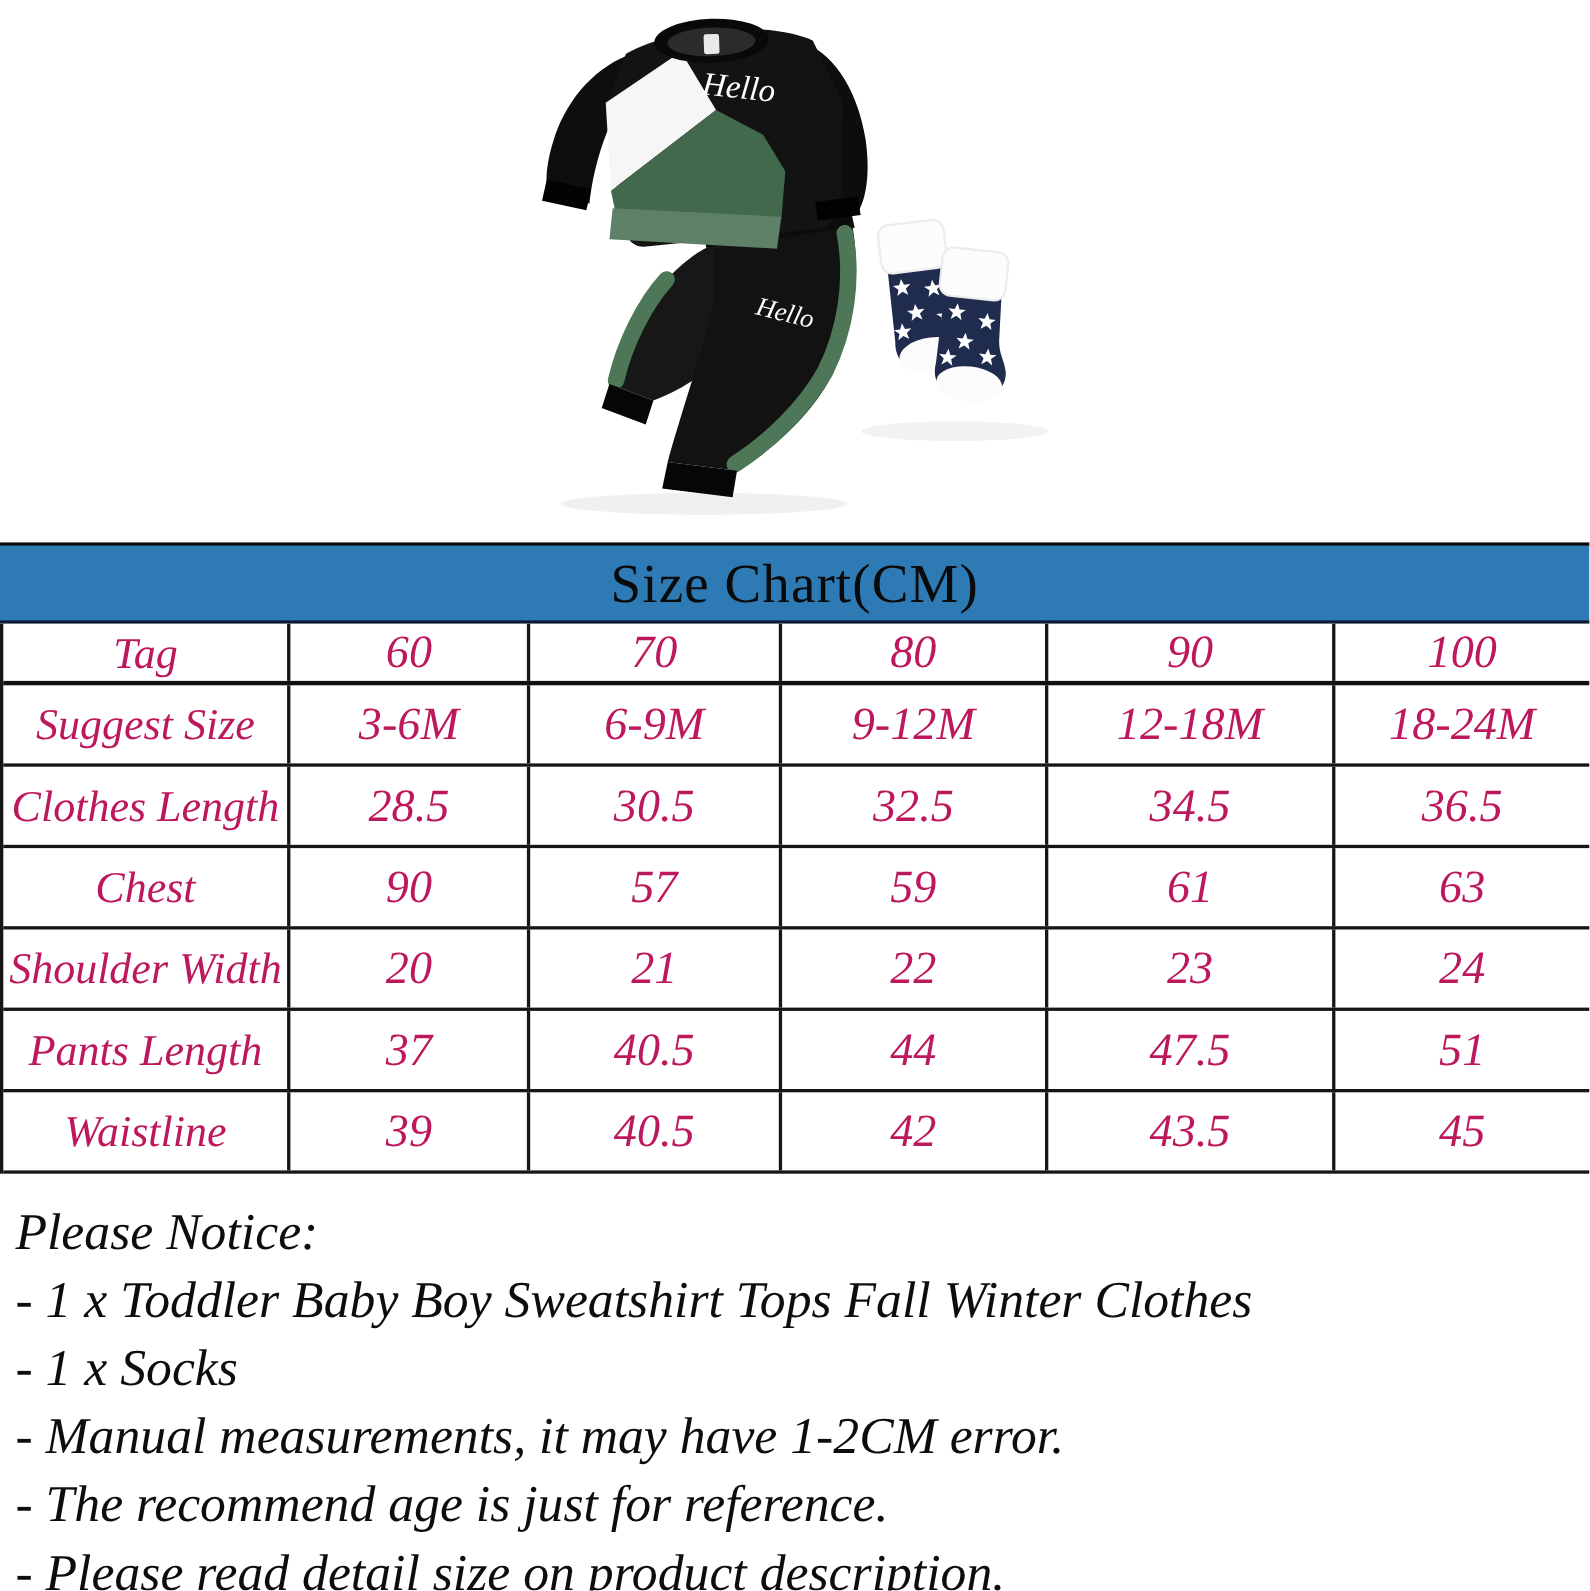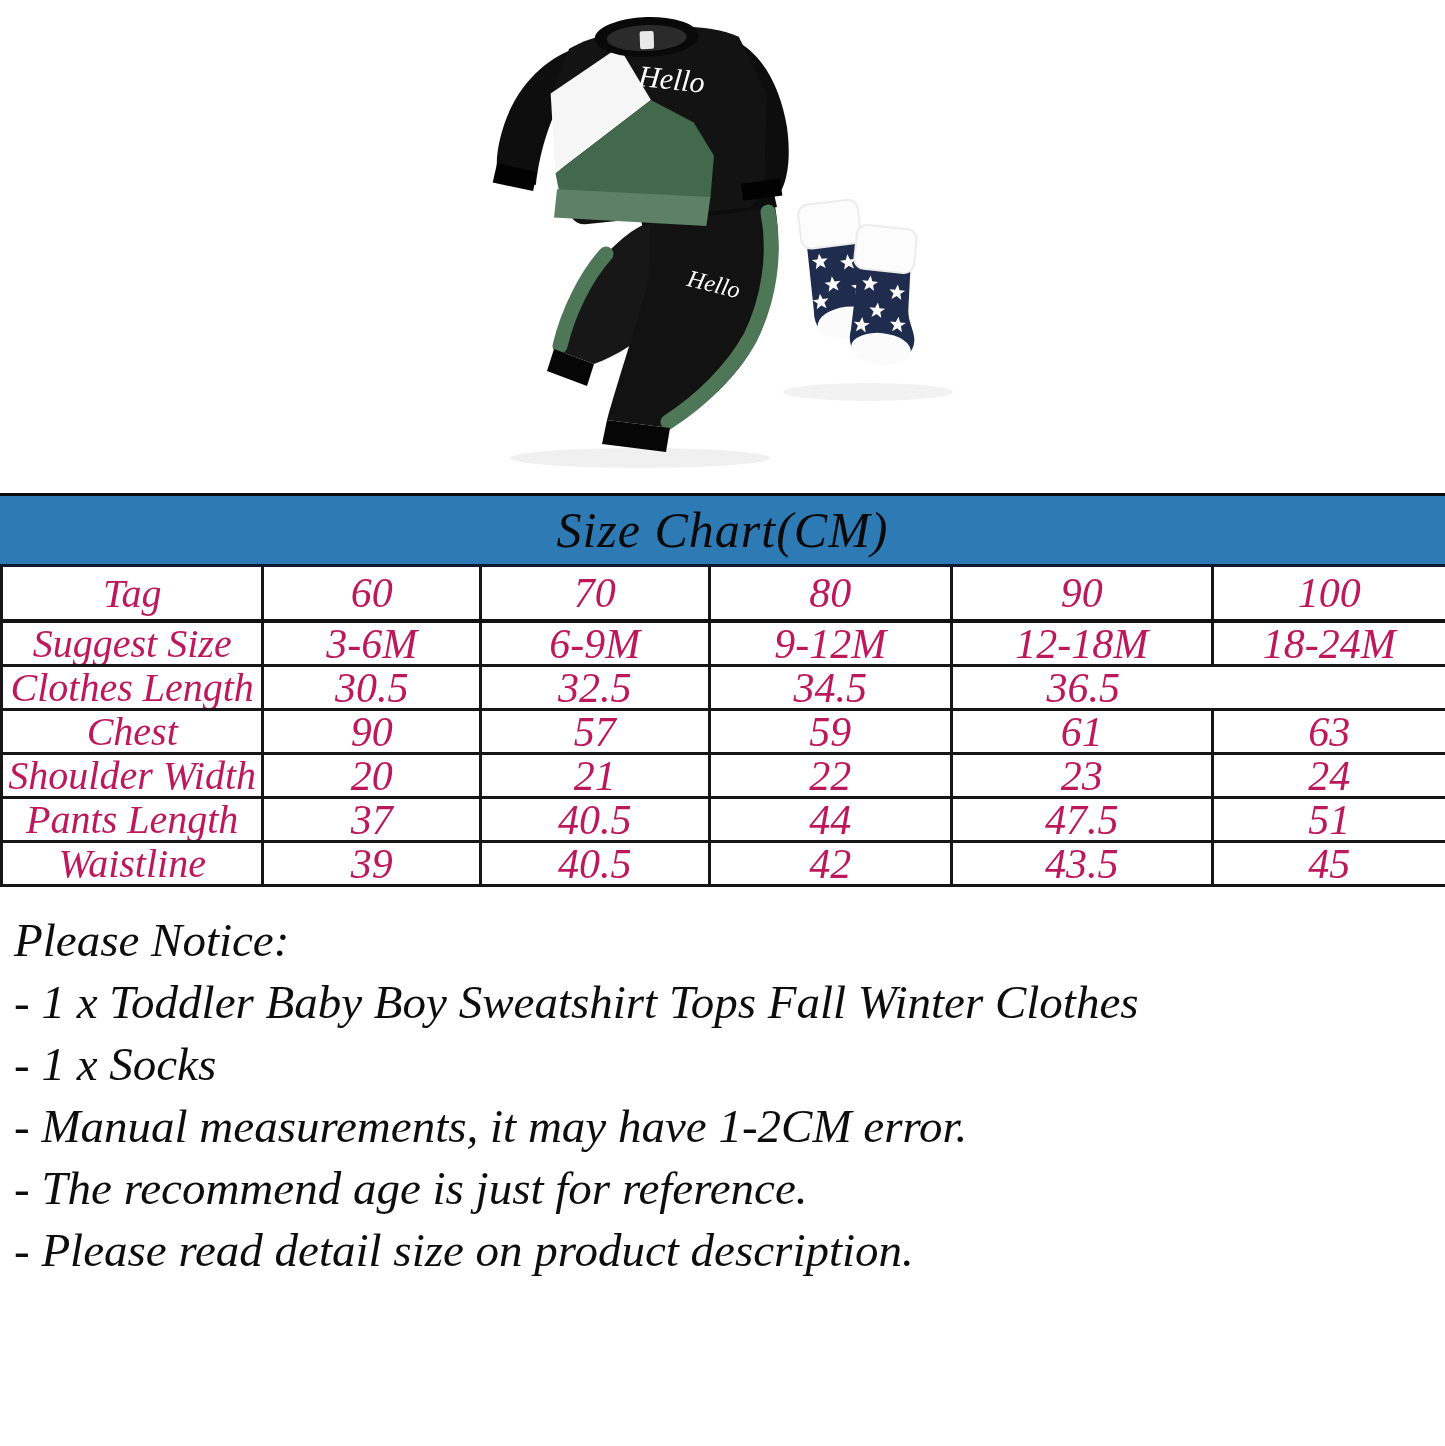--- a/index.html
+++ b/index.html
@@ -2,24 +2,24 @@
 <html><head>
 <meta charset="utf-8">
 <style>
   html,body{margin:0;padding:0;background:#fff;width:1445px;height:1446px;overflow:hidden;
             font-family:"Liberation Serif","DejaVu Serif",serif;}
   .photo-section{position:relative;width:1445px;height:493px;background:#fff;}
   .photo-section svg{display:block;width:1445px;height:493px;}
   .title-band{box-sizing:border-box;height:74px;background:#2d7ab5;
               border-top:3px solid #0c0c0c;border-bottom:3px solid #0e1a30;
               display:flex;align-items:center;justify-content:center;}
-  .title-band .title{font-style:italic;font-size:50px;color:#0a0a0a;letter-spacing:1px;}
+  .title-band .title{font-size:50px;color:#0a0a0a;letter-spacing:1px;}
   .size-table{box-sizing:border-box;border-left:3px solid #161616;background:#fff;}
   .tr{display:grid;grid-template-columns:18.13% 15.09% 15.85% 16.82% 18.06% auto;
-      box-sizing:border-box;height:44px;border-bottom:3px solid #161616;}
+      box-sizing:border-box;height:74px;border-bottom:3px solid #161616;}
   .tr.header{height:56px;border-bottom:4px solid #111;}
   .td{display:flex;align-items:center;justify-content:center;box-sizing:border-box;
       border-right:3px solid #161616;font-style:italic;font-size:42px;color:#be185d;
       white-space:nowrap;overflow:hidden;}
   .td:last-child{border-right:none;}
   .td.label{font-size:40px;}
   .notice{padding:22px 0 0 14px;font-style:italic;color:#0d0d0d;}
   .notice div{font-size:47px;line-height:62px;white-space:nowrap;}
 </style>
 </head>
@@ -107,20 +107,21 @@
     <div class="td label">Suggest Size</div>
     <div class="td">3-6M</div>
     <div class="td">6-9M</div>
     <div class="td">9-12M</div>
     <div class="td">12-18M</div>
     <div class="td">18-24M</div>
   </div>
 
   <div class="tr">
     <div class="td label">Clothes Length</div>
+    <div class="td">28.5</div>
     <div class="td">30.5</div>
     <div class="td">32.5</div>
     <div class="td">34.5</div>
     <div class="td">36.5</div>
   </div>
 
   <div class="tr">
     <div class="td label">Chest</div>
     <div class="td">90</div>
     <div class="td">57</div>

